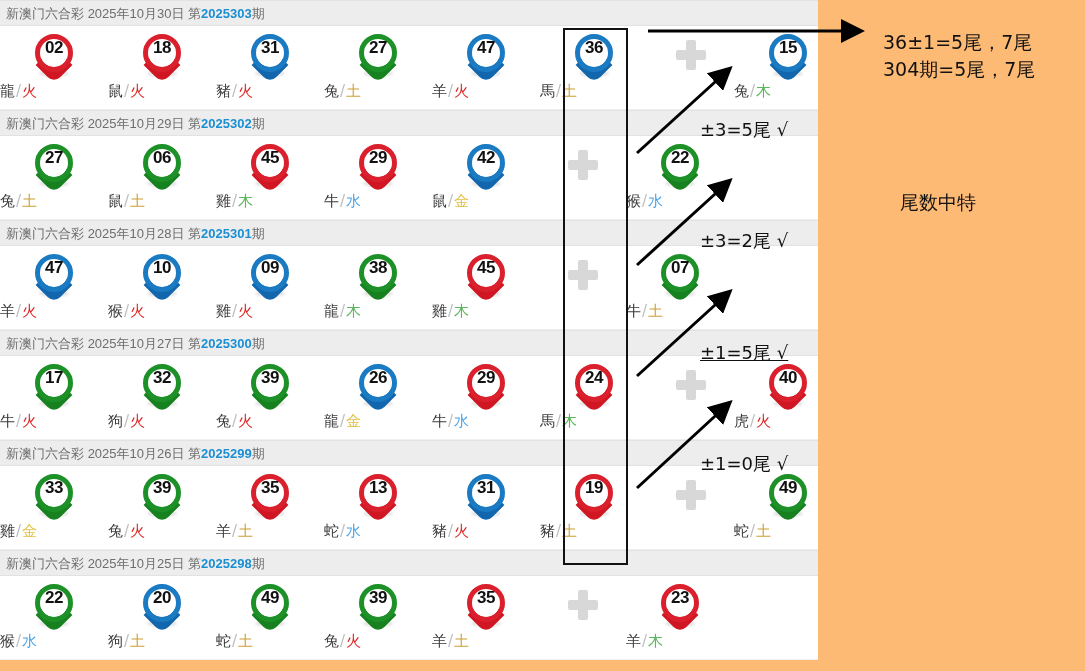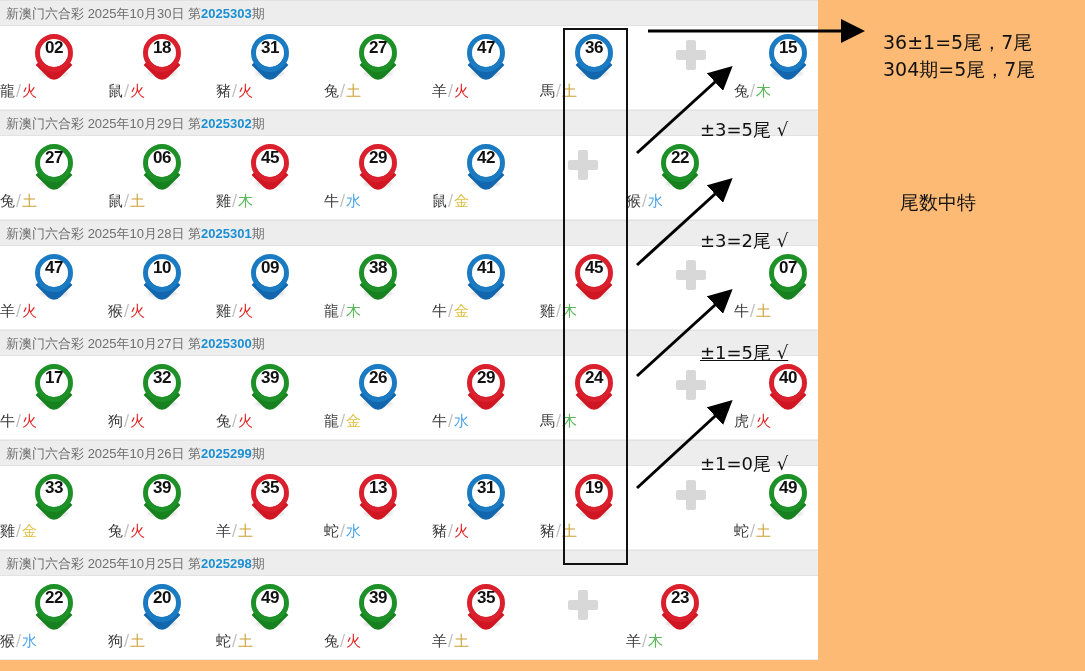--- a/index.html
+++ b/index.html
@@ -384,30 +384,20 @@
             </div>
             <div class="cell">
               <div class="ball-wrap b-green">
                 <div class="ball-shadow"></div>
                 <div class="ball-tail"></div>
                 <div class="ball-core">
                   <span class="num">38</span>
                 </div>
               </div>
               <div class="zodiac"><span class="z-name">龍</span><span class="z-sep">/</span><span class="el-木">木</span></div>
-            </div>
-            <div class="cell">
-              <div class="ball-wrap b-blue">
-                <div class="ball-shadow"></div>
-                <div class="ball-tail"></div>
-                <div class="ball-core">
-                  <span class="num">41</span>
-                </div>
-              </div>
-              <div class="zodiac"><span class="z-name">牛</span><span class="z-sep">/</span><span class="el-金">金</span></div>
             </div>
             <div class="cell">
               <div class="ball-wrap b-red">
                 <div class="ball-shadow"></div>
                 <div class="ball-tail"></div>
                 <div class="ball-core">
                   <span class="num">45</span>
                 </div>
               </div>
               <div class="zodiac"><span class="z-name">雞</span><span class="z-sep">/</span><span class="el-木">木</span></div>

